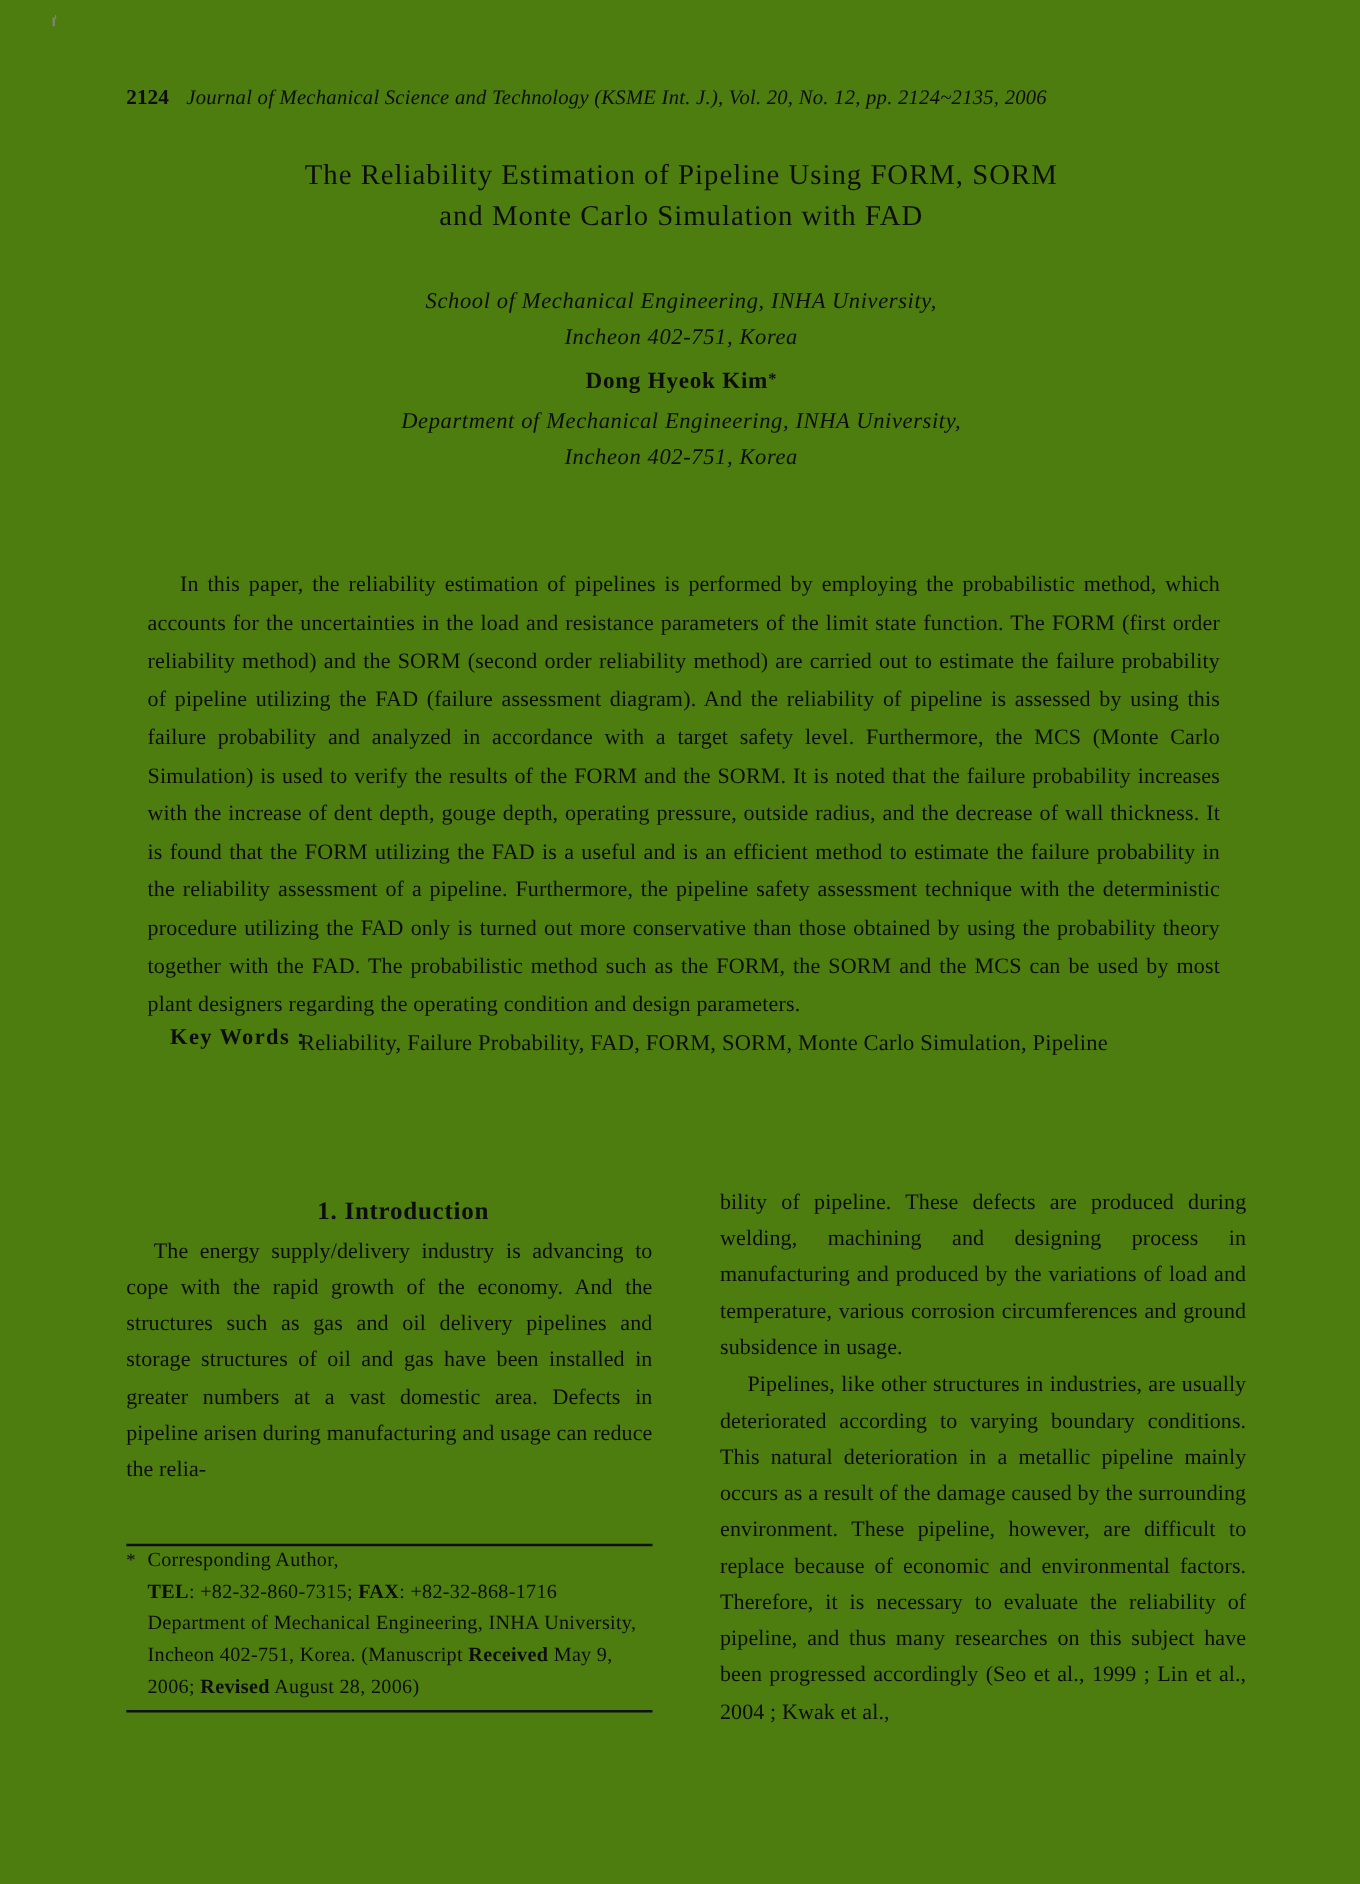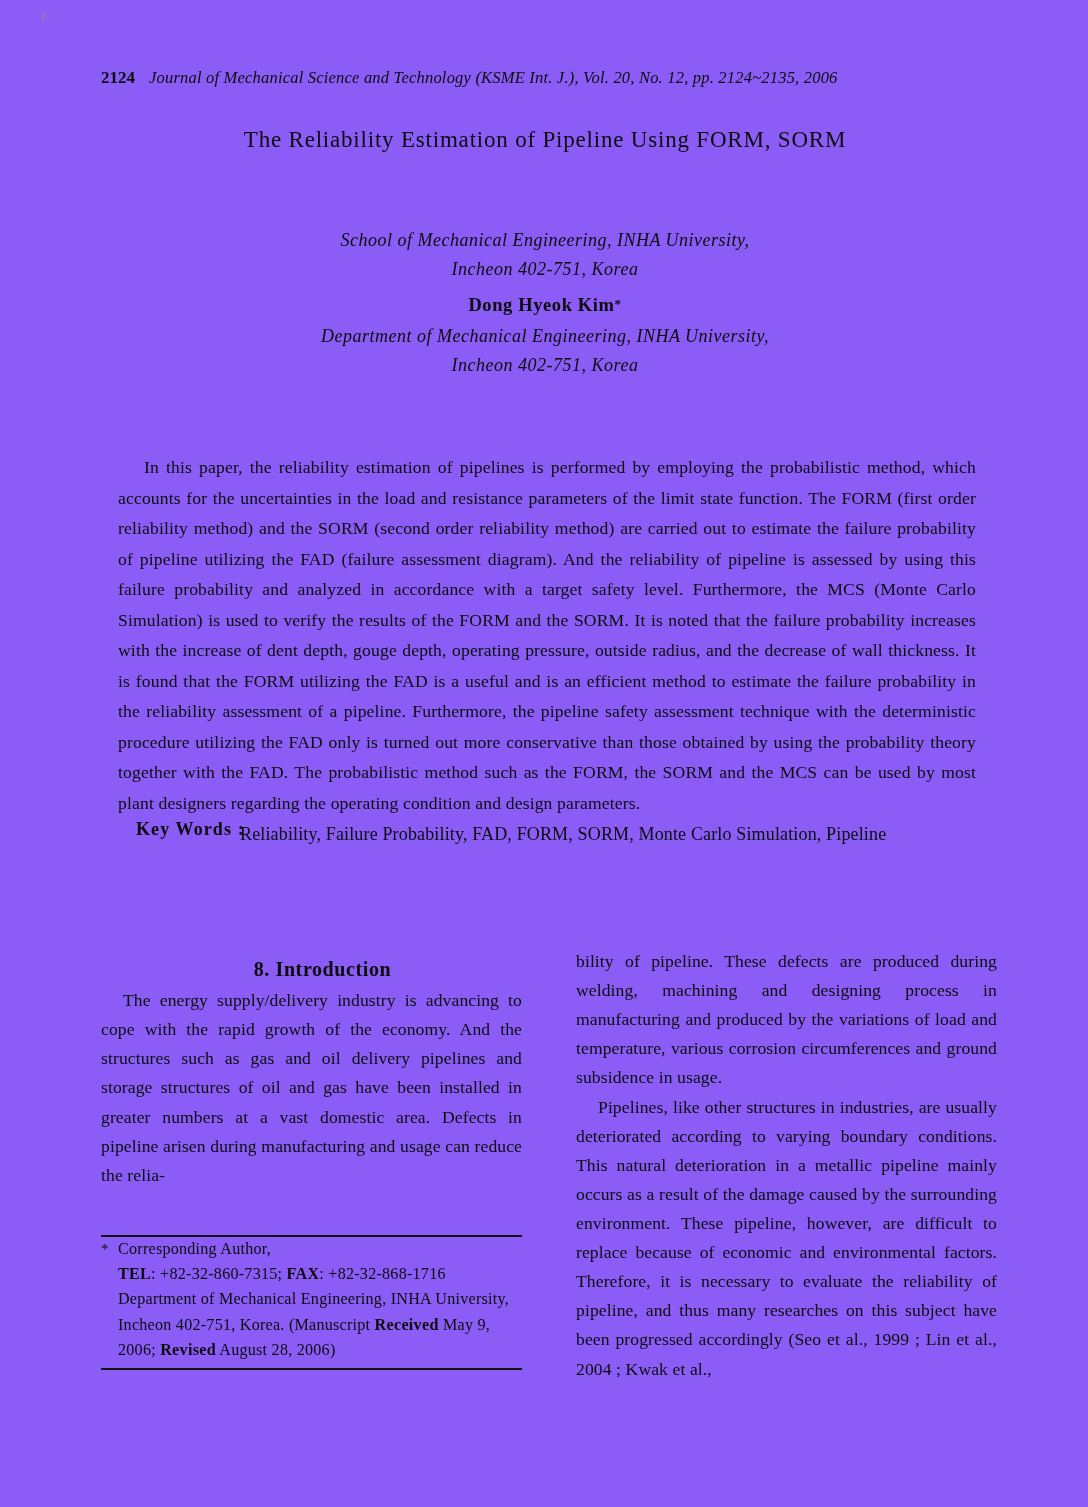--- a/index.html
+++ b/index.html
@@ -5,21 +5,21 @@
 <style>
   html, body {
     margin: 0;
     padding: 0;
     background: #ffffff;
   }
   #page {
     position: relative;
     width: 1088px;
     height: 1507px;
-    background: #8b5cf6;
+    background: #4d7c0f;
     overflow: hidden;
     font-family: "Liberation Serif", "DejaVu Serif", serif;
     color: #0d0d0d;
   }
 
   
   .speck {
     position: absolute;
     left: 42px;
     top: 14px;
@@ -210,20 +210,21 @@
 
   <div class="speck"></div>
   <div class="speck2"></div>
 
   <div class="runhead">
     <span class="folio">2124</span><span class="jtitle">Journal of Mechanical Science and Technology (KSME Int. J.), Vol. 20, No. 12, pp. 2124~2135, 2006</span>
   </div>
 
   <div class="title">
     <div>The Reliability Estimation of Pipeline Using FORM, SORM</div>
+    <div>and Monte Carlo Simulation with FAD</div>
   </div>
 
   <div class="authors">
     <div class="aff">School of Mechanical Engineering, INHA University,</div>
     <div class="aff">Incheon 402-751, Korea</div>
     <div class="gap"></div>
     <div class="nm"><span>Dong Hyeok Kim</span><sup>*</sup></div>
     <div class="aff">Department of Mechanical Engineering, INHA University,</div>
     <div class="aff">Incheon 402-751, Korea</div>
   </div>
@@ -231,21 +232,21 @@
   <div class="abstract">
     <p>In this paper, the reliability estimation of pipelines is performed by employing the probabilistic method, which accounts for the uncertainties in the load and resistance parameters of the limit state function. The FORM (first order reliability method) and the SORM (second order reliability method) are carried out to estimate the failure probability of pipeline utilizing the FAD (failure assessment diagram). And the reliability of pipeline is assessed by using this failure probability and analyzed in accordance with a target safety level. Furthermore, the MCS (Monte Carlo Simulation) is used to verify the results of the FORM and the SORM. It is noted that the failure probability increases with the increase of dent depth, gouge depth, operating pressure, outside radius, and the decrease of wall thickness. It is found that the FORM utilizing the FAD is a useful and is an efficient method to estimate the failure probability in the reliability assessment of a pipeline. Furthermore, the pipeline safety assessment technique with the deterministic procedure utilizing the FAD only is turned out more conservative than those obtained by using the probability theory together with the FAD. The probabilistic method such as the FORM, the SORM and the MCS can be used by most plant designers regarding the operating condition and design parameters.</p>
   </div>
 
   <div class="keywords">
     <span class="kwlabel">Key Words :</span>
     <span class="kwbody">Reliability, Failure Probability, FAD, FORM, SORM, Monte Carlo Simulation, Pipeline</span>
   </div>
 
   <div class="col left">
-    <p class="sechead">8. Introduction</p>
+    <p class="sechead">1. Introduction</p>
     <p>The energy supply/delivery industry is advancing to cope with the rapid growth of the economy. And the structures such as gas and oil delivery pipelines and storage structures of oil and gas have been installed in greater numbers at a vast domestic area. Defects in pipeline arisen during manufacturing and usage can reduce the relia-</p>
   </div>
 
   <div class="col right">
     <p class="noind">bility of pipeline. These defects are produced during welding, machining and designing process in manufacturing and produced by the variations of load and temperature, various corrosion circumferences and ground subsidence in usage.</p>
     <p>Pipelines, like other structures in industries, are usually deteriorated according to varying boundary conditions. This natural deterioration in a metallic pipeline mainly occurs as a result of the damage caused by the surrounding environment. These pipeline, however, are difficult to replace because of economic and environmental factors. Therefore, it is necessary to evaluate the reliability of pipeline, and thus many researches on this subject have been progressed accordingly (Seo et al., 1999 ; Lin et al., 2004 ; Kwak et al.,</p>
   </div>
 
   <div class="fnote-rule-top"></div>
   <div class="fnote-rule-bot"></div>

